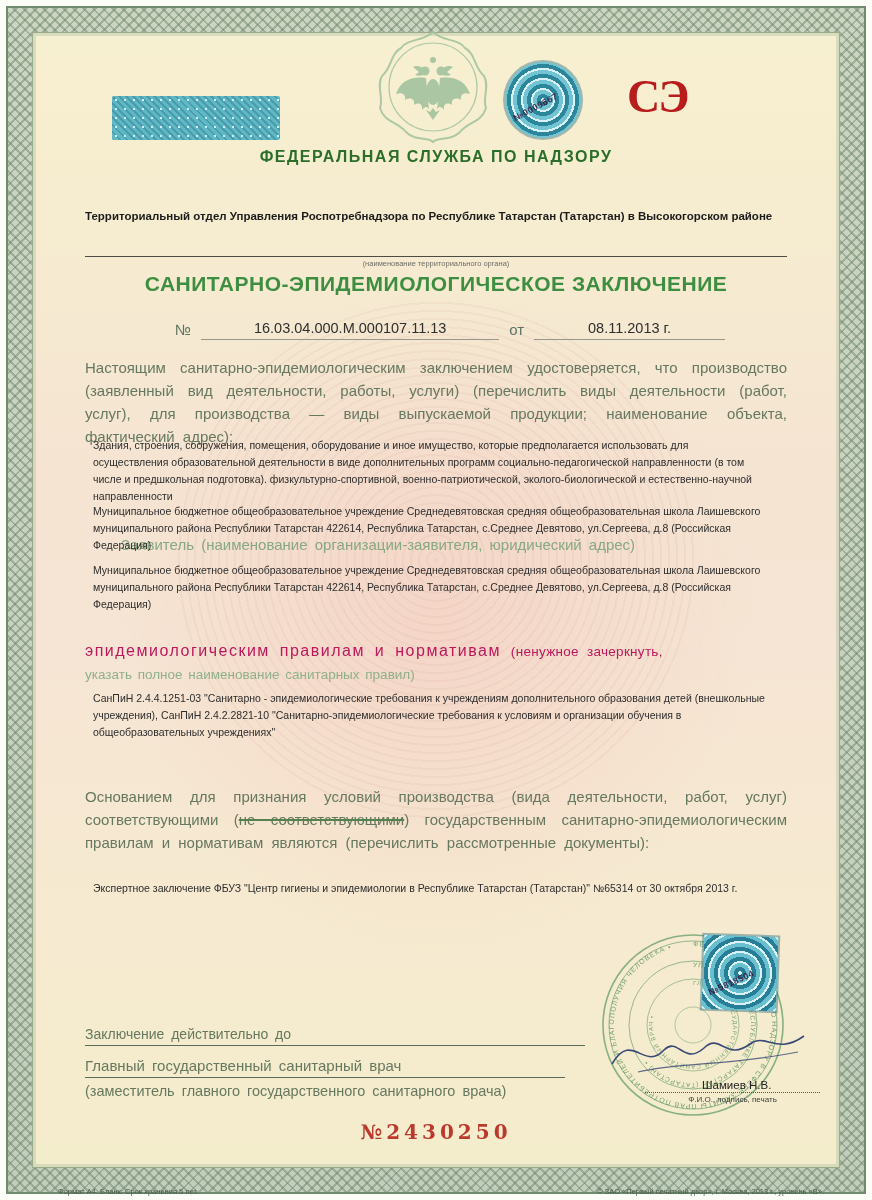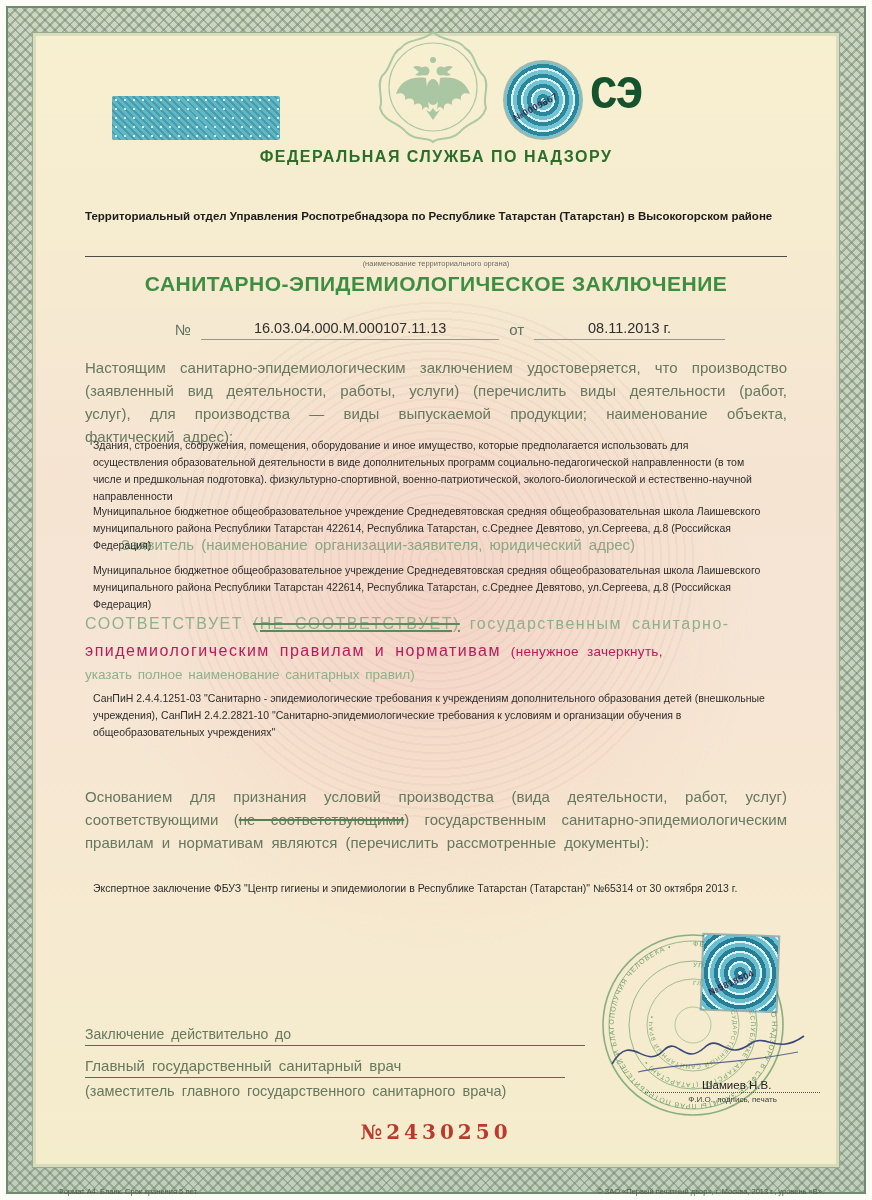--- a/index.html
+++ b/index.html
@@ -45,22 +45,22 @@
     background:
       repeating-radial-gradient(circle at 50% 50%, rgba(235,250,252,.9) 0 2px, rgba(40,130,150,.85) 2px 6px, rgba(120,200,215,.9) 6px 10px),
       #3d9fb4;
     box-shadow:0 0 0 2px rgba(30,100,120,.4);
   }
   .holo-circle .holo-num {
     position:absolute; left:6px; top:40px; transform:rotate(-28deg);
     font-size:9px; font-weight:bold; color:rgba(55,20,55,.85); letter-spacing:.5px;
   }
   .se-logo {
-    position:absolute; left:590px; top:70px; width:90px;
-    font-family:Liberation Mono, monospace; font-weight:bold; font-size:46px; color:#14532d;
+    position:absolute; left:627px; top:70px; width:90px;
+    font-family:Liberation Serif, serif; font-weight:bold; font-size:46px; color:#b91c1c;
     letter-spacing:-2px;
   }
 
   
   .hdr1 { position:absolute; left:60px; right:60px; top:148px; text-align:center;
     font-size:16px; font-weight:bold; color:#2a6e2a; letter-spacing:1.5px; }
   .hdr2 { position:absolute; left:60px; right:60px; top:174px; text-align:center;
     font-size:16px; font-weight:bold; color:#2a6e2a; letter-spacing:1px; }
   .territorial { position:absolute; left:85px; right:85px; top:210px; text-align:left;
     font-size:11.5px; font-weight:bold; color:#1c1c1c; }
@@ -183,21 +183,20 @@
     <span class="lbl">от</span>
     <span class="fill date">08.11.2013 г.</span>
   </div>
 
   <div class="para p-intro">Настоящим санитарно-эпидемиологическим заключением удостоверяется, что производство (заявленный вид деятельности, работы, услуги) (перечислить виды деятельности (работ, услуг), для производства — виды выпускаемой продукции; наименование объекта, фактический адрес):</div>
   <div class="dark b-object">Здания, строения, сооружения, помещения, оборудование и иное имущество, которые предполагается использовать для осуществления образовательной деятельности в виде дополнительных программ социально-педагогической направленности (в том числе и предшкольная подготовка). физкультурно-спортивной, военно-патриотической, эколого-биологической и естественно-научной направленности</div>
   <div class="dark b-org1">Муниципальное бюджетное общеобразовательное учреждение Среднедевятовская средняя общеобразовательная школа Лаишевского муниципального района Республики Татарстан 422614, Республика Татарстан, с.Среднее Девятово, ул.Сергеева, д.8 (Российская Федерация)</div>
   <div class="form-label l-applicant">Заявитель (наименование организации-заявителя, юридический адрес)</div>
   <div class="dark b-org2">Муниципальное бюджетное общеобразовательное учреждение Среднедевятовская средняя общеобразовательная школа Лаишевского муниципального района Республики Татарстан 422614, Республика Татарстан, с.Среднее Девятово, ул.Сергеева, д.8 (Российская Федерация)</div>
 
-  <div class="conform-l1"><span>СООТВЕТСТВУЕТ </span><span class="struck">(НЕ СООТВЕТСТВУЕТ)</span><span> государственным санитарно-</span></div>
   <div class="conform-l2"><span>эпидемиологическим правилам и нормативам </span><span class="conform-note">(ненужное зачеркнуть,</span></div>
   <div class="conform-l3">указать полное наименование санитарных правил)</div>
 
   <div class="dark b-sanpin">СанПиН 2.4.4.1251-03 "Санитарно - эпидемиологические требования к учреждениям дополнительного образования детей (внешкольные учреждения), СанПиН 2.4.2.2821-10 "Санитарно-эпидемиологические требования к условиям и организации обучения в общеобразовательных учреждениях"</div>
 
   <div class="para p-basis"><span>Основанием для признания условий производства (вида деятельности, работ, услуг) соответствующими (</span><span class="struck-green">не соответствующими</span><span>) государственным санитарно-эпидемиологическим правилам и нормативам являются (перечислить рассмотренные документы):</span></div>
 
   <div class="dark b-expert">Экспертное заключение ФБУЗ "Центр гигиены и эпидемиологии в Республике Татарстан (Татарстан)" №65314 от 30 октября 2013 г.</div>
 
   <div class="stamp">

